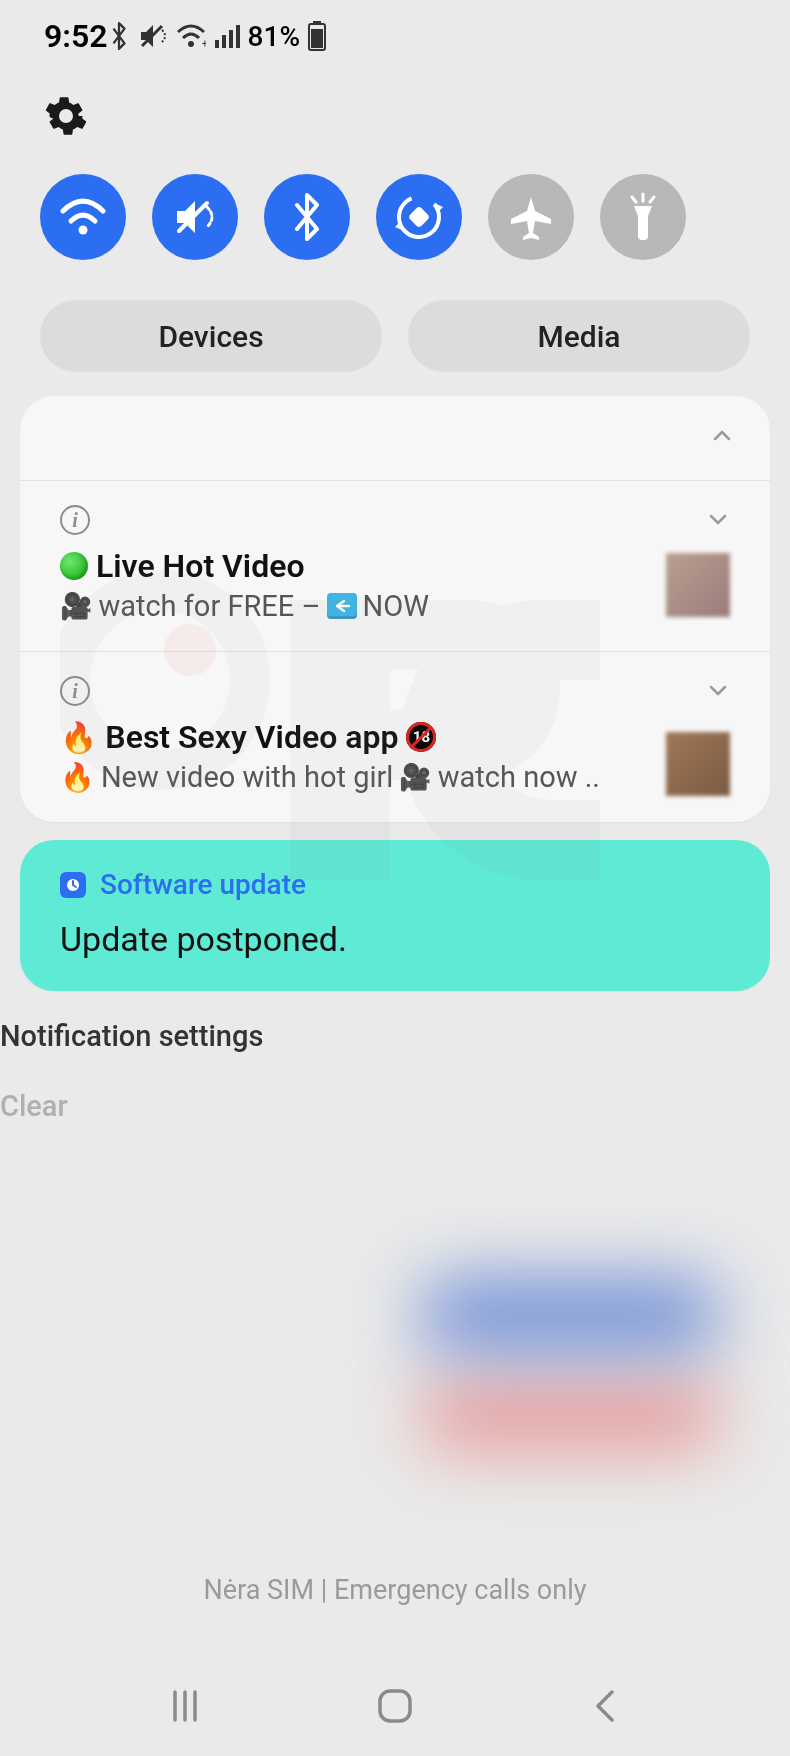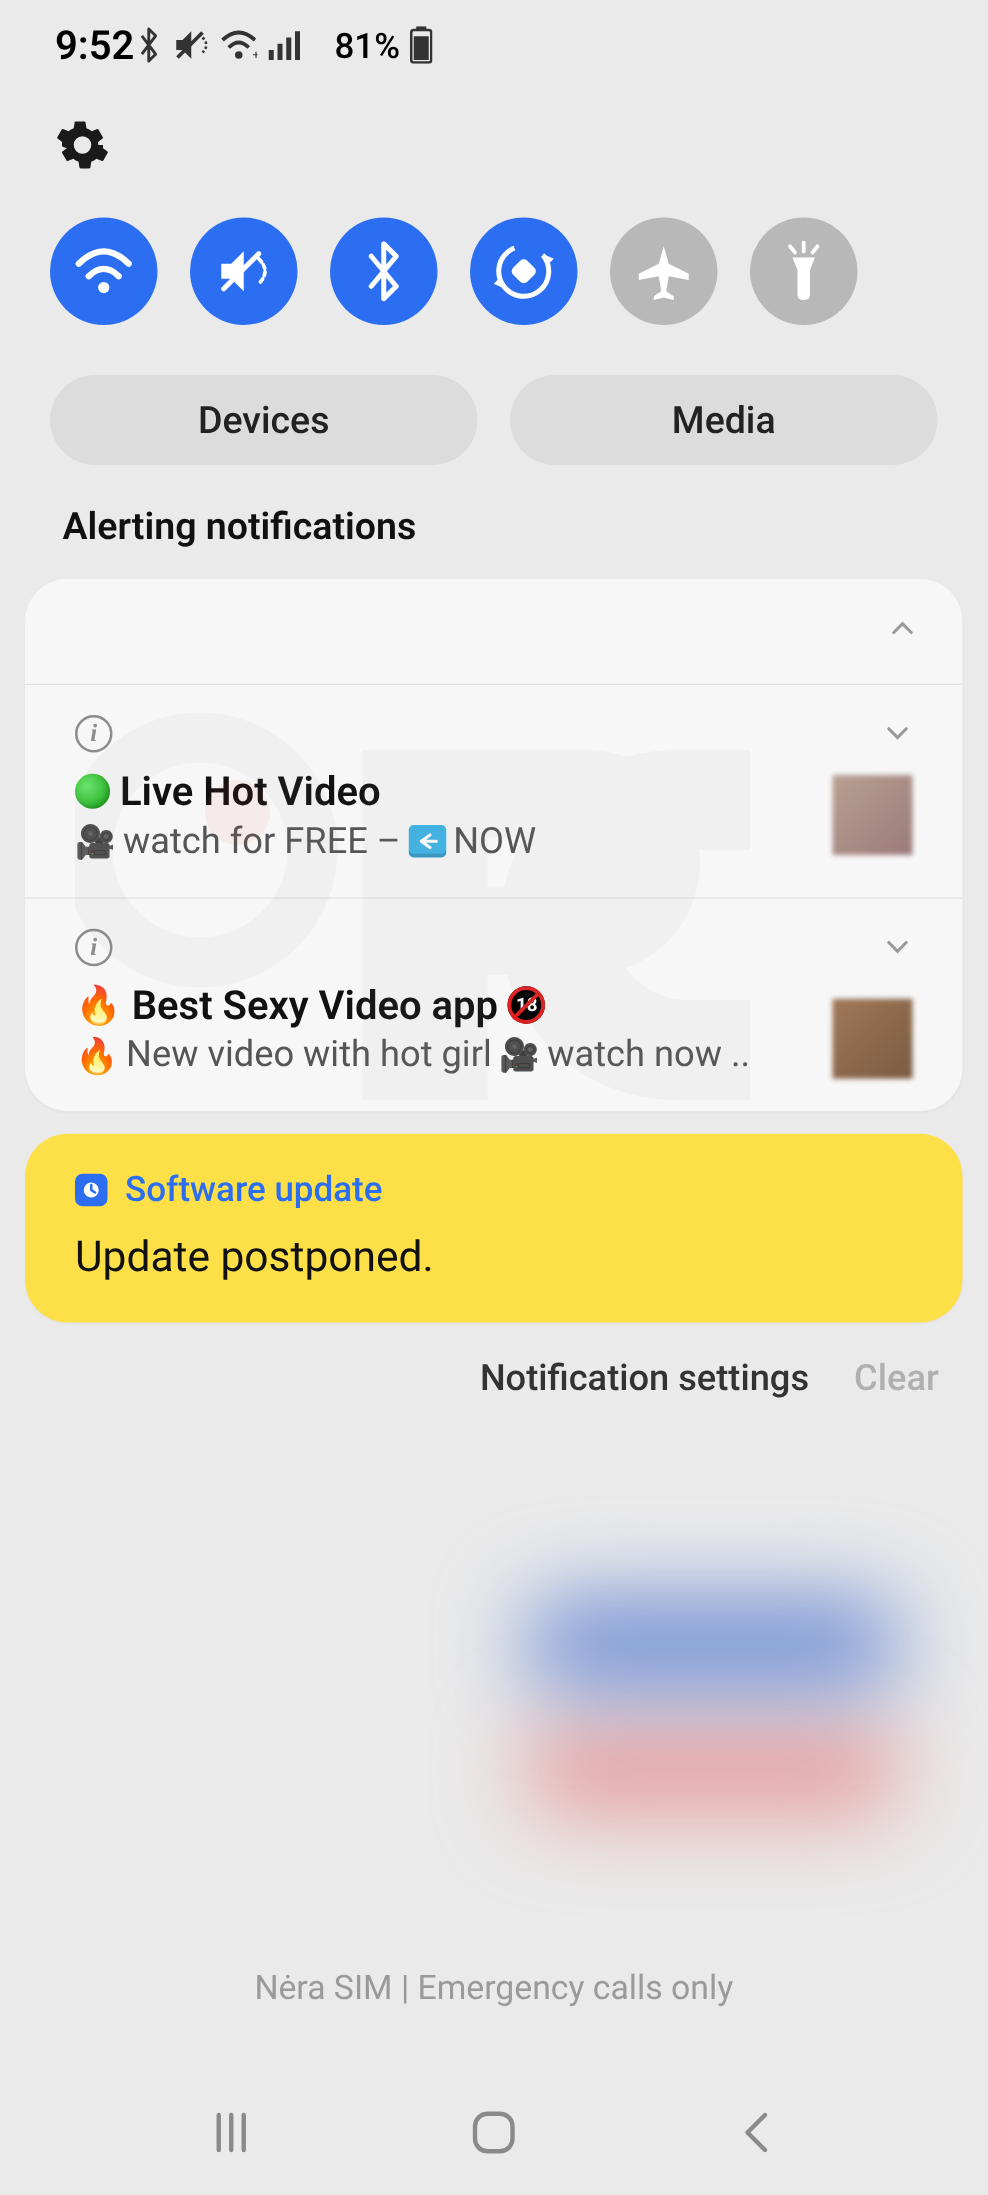--- a/index.html
+++ b/index.html
@@ -44,21 +44,21 @@
 }
 .statusbar {
   display: flex;
   align-items: center;
   padding: 20px 36px 8px 44px;
   height: 60px;
 }
 .sb-time { font-size: 32px; font-weight: 600; color: #000; }
 .sb-right { display: flex; align-items: center; gap: 8px; }
 .sb-icon { display: inline-flex; }
-.sb-batt-txt { font-size: 28px; font-weight: 500; margin-left: 20px; }
+.sb-batt-txt { font-size: 28px; font-weight: 500; margin-left: 0; }
 .header {
   display: flex;
   justify-content: space-between;
   align-items: center;
   padding: 34px 36px 0 44px;
 }
 .date { font-size: 40px; font-weight: 600; color: #111; }
 .gear { width: 44px; height: 44px; display:flex;align-items:center;justify-content:center;}
 .qs-row {
   display: flex;
@@ -145,41 +145,42 @@
 .thumb {
   width: 64px; height: 64px;
   background: linear-gradient(135deg,#b8a090,#9b7b7b);
   filter: blur(2px);
   position: absolute;
   right: 40px;
   top: 72px;
 }
 .notif2 .thumb { background: linear-gradient(135deg,#a07858,#7a5b42); top:80px;}
 .card2 {
-  background: #fde047;
+  background: #5eead4;
   border-radius: 34px;
   padding: 28px 40px 32px 40px;
   margin: 0 20px;
   box-shadow: 0 1px 2px rgba(0,0,0,0.04);
 }
 .sw-row { display: flex; align-items: center; gap: 14px; }
 .sw-icon {
   width: 26px; height: 26px;
   background: #2b6ef2;
   border-radius: 6px;
   display:flex;align-items:center;justify-content:center;
 }
 .sw-label { font-size: 28px; font-weight: 500; color: #2b6ef2; }
 .sw-body { font-size: 34px; color: #111; margin-top: 18px; }
 .footer-actions {
   display: flex;
-  justify-content: flex-end;
+  justify-content: flex-start;
   gap: 36px;
   padding: 28px 39px 0 0;
   font-size: 29px;
+  flex-direction: column;
 }
 .fa-settings { color: #333; font-weight:500;}
 .fa-clear { color: #b0b0b0; font-weight:500;}
 .sim-row {
   position: absolute;
   bottom: 150px;
   left: 0; right: 0;
   text-align: center;
   font-size: 27px;
   color: #9a9a9a;
@@ -349,21 +350,20 @@
           <line x1="30" y1="5" x2="26" y2="10" stroke="#fff" stroke-width="3" stroke-linecap="round"></line>
         </svg>
     </div>
   </div>
 
   <div class="pill-row">
     <div class="pill">Devices</div>
     <div class="pill">Media</div>
   </div>
 
-  <div class="section-title">Alerting notifications</div>
 
   <div class="cards">
     <div class="card">
       <div class="card-head">
         <span>
           <svg class="chev-ud" viewBox="0 0 24 24">
               <path d="M5 15 l7-7 l7 7" stroke="#9a9a9a" stroke-width="2.5" fill="none" stroke-linecap="round"></path>
             </svg>
         </span>
       </div>

